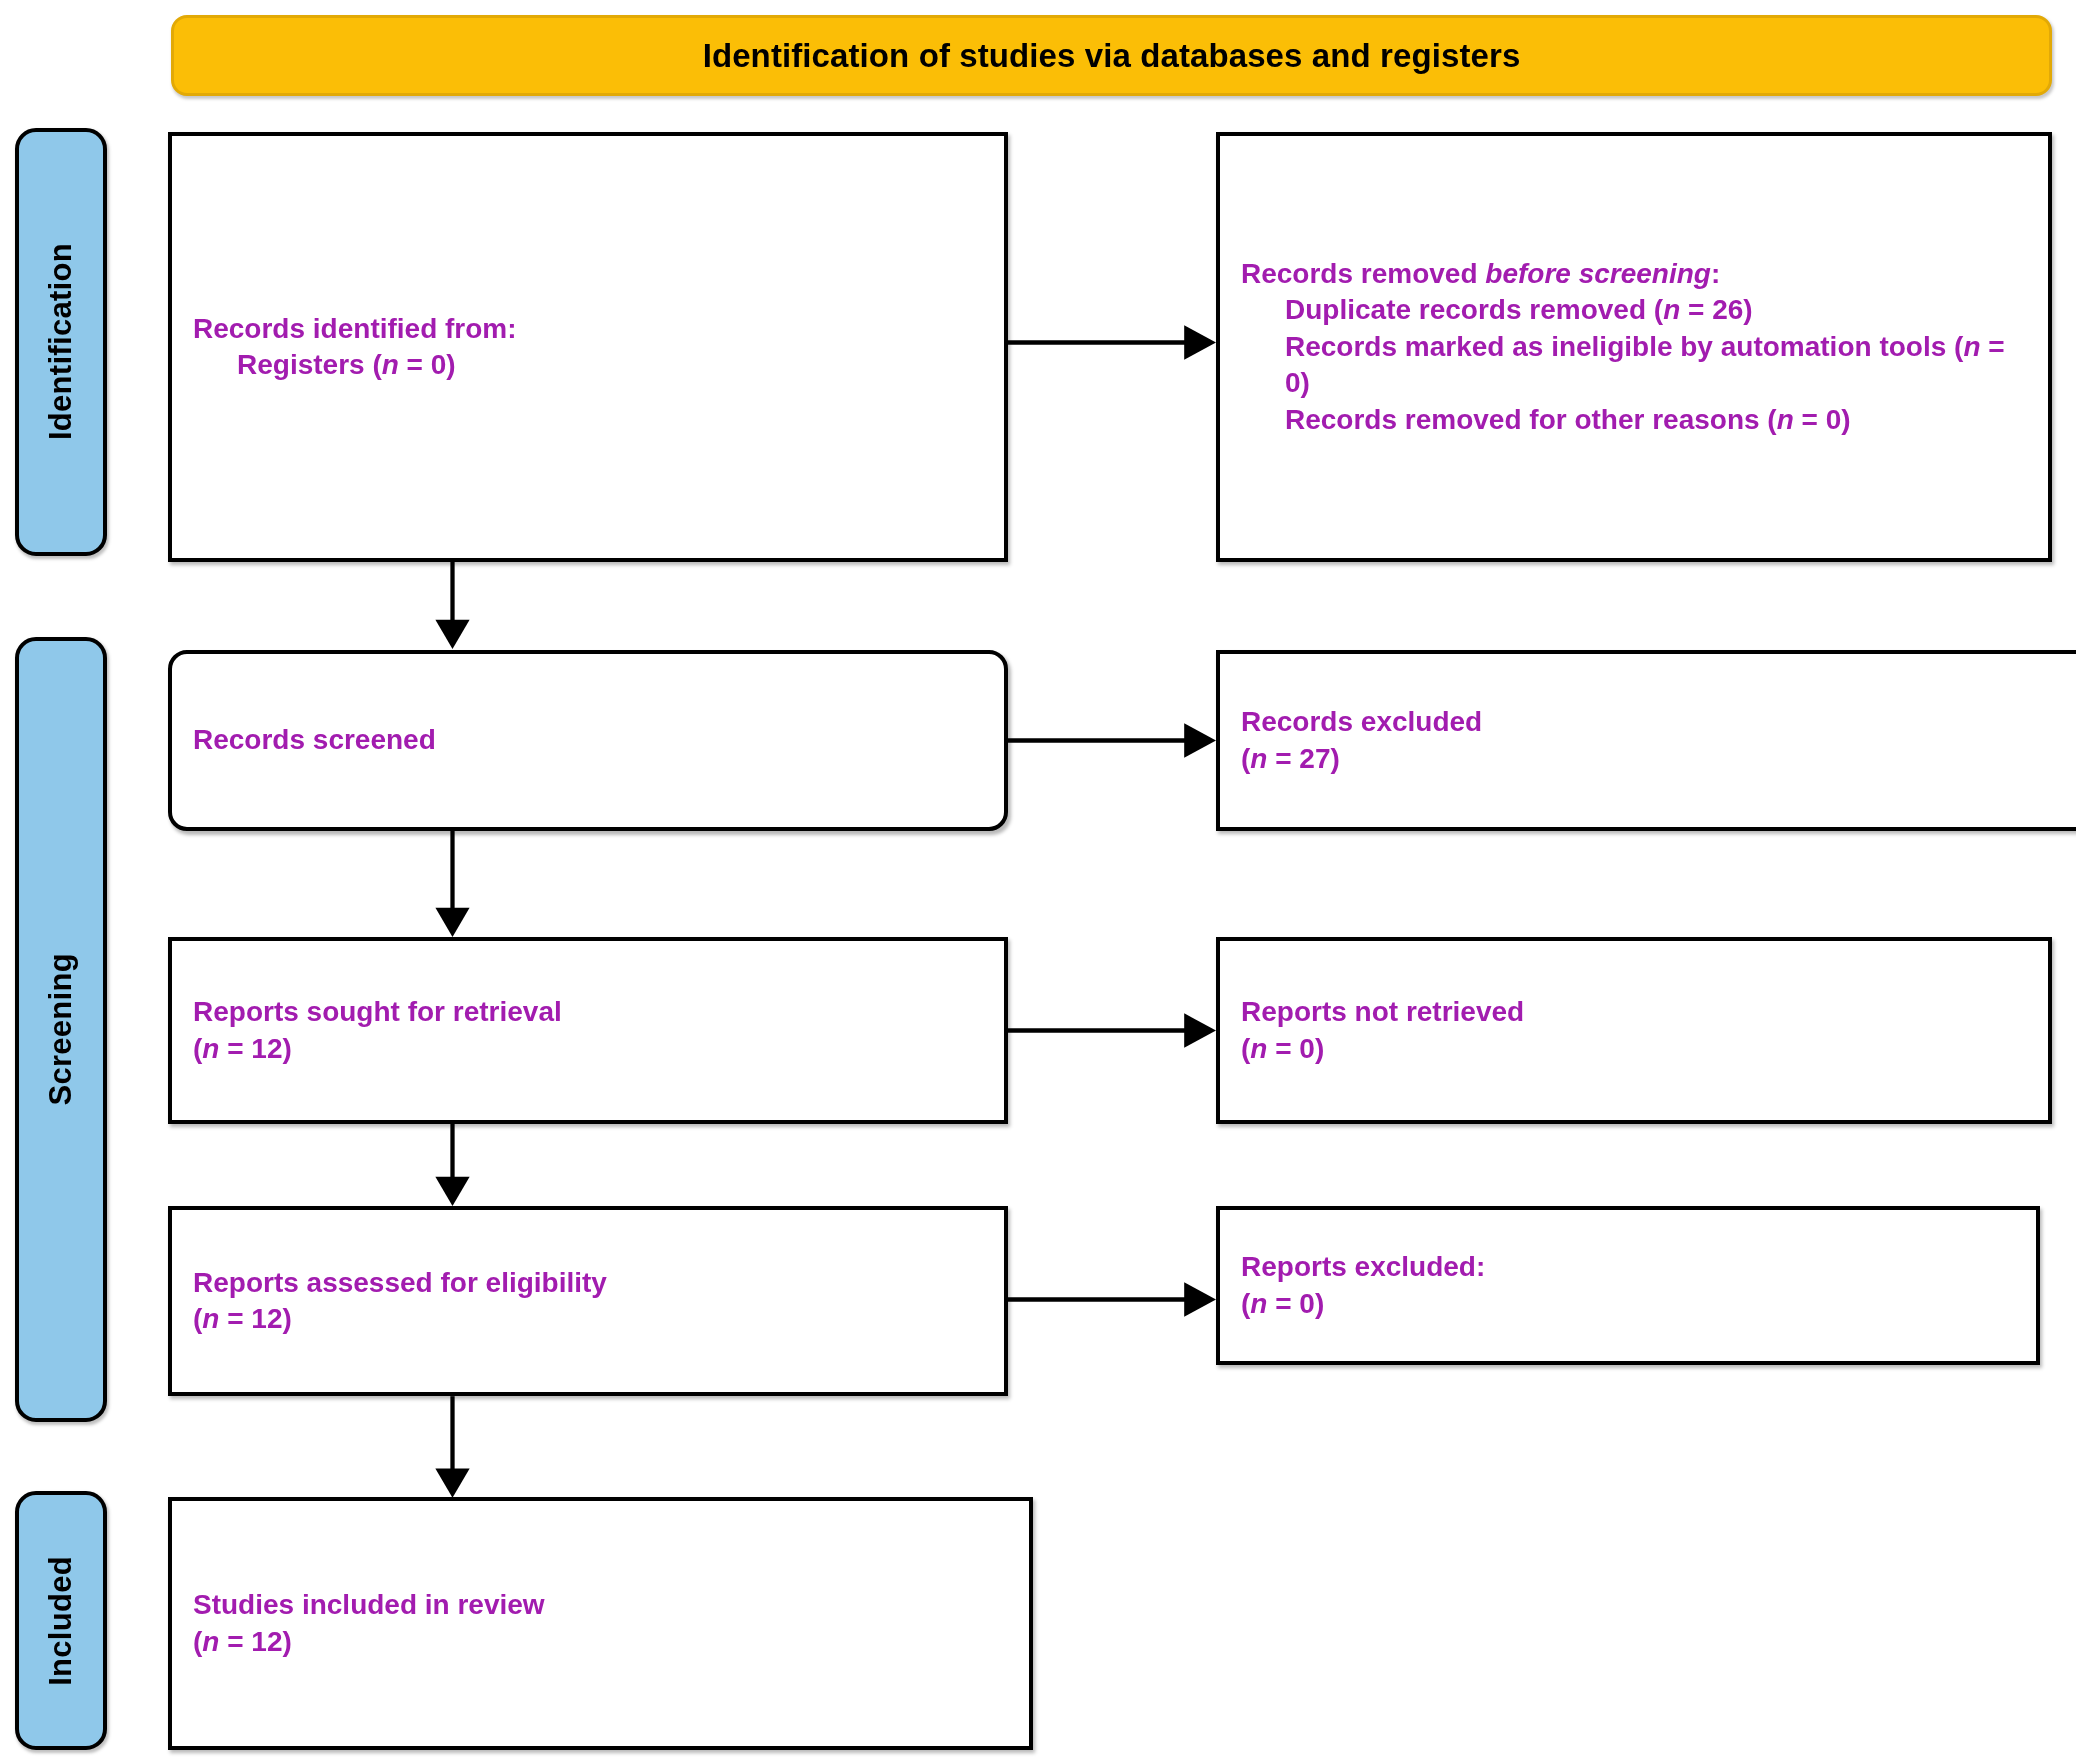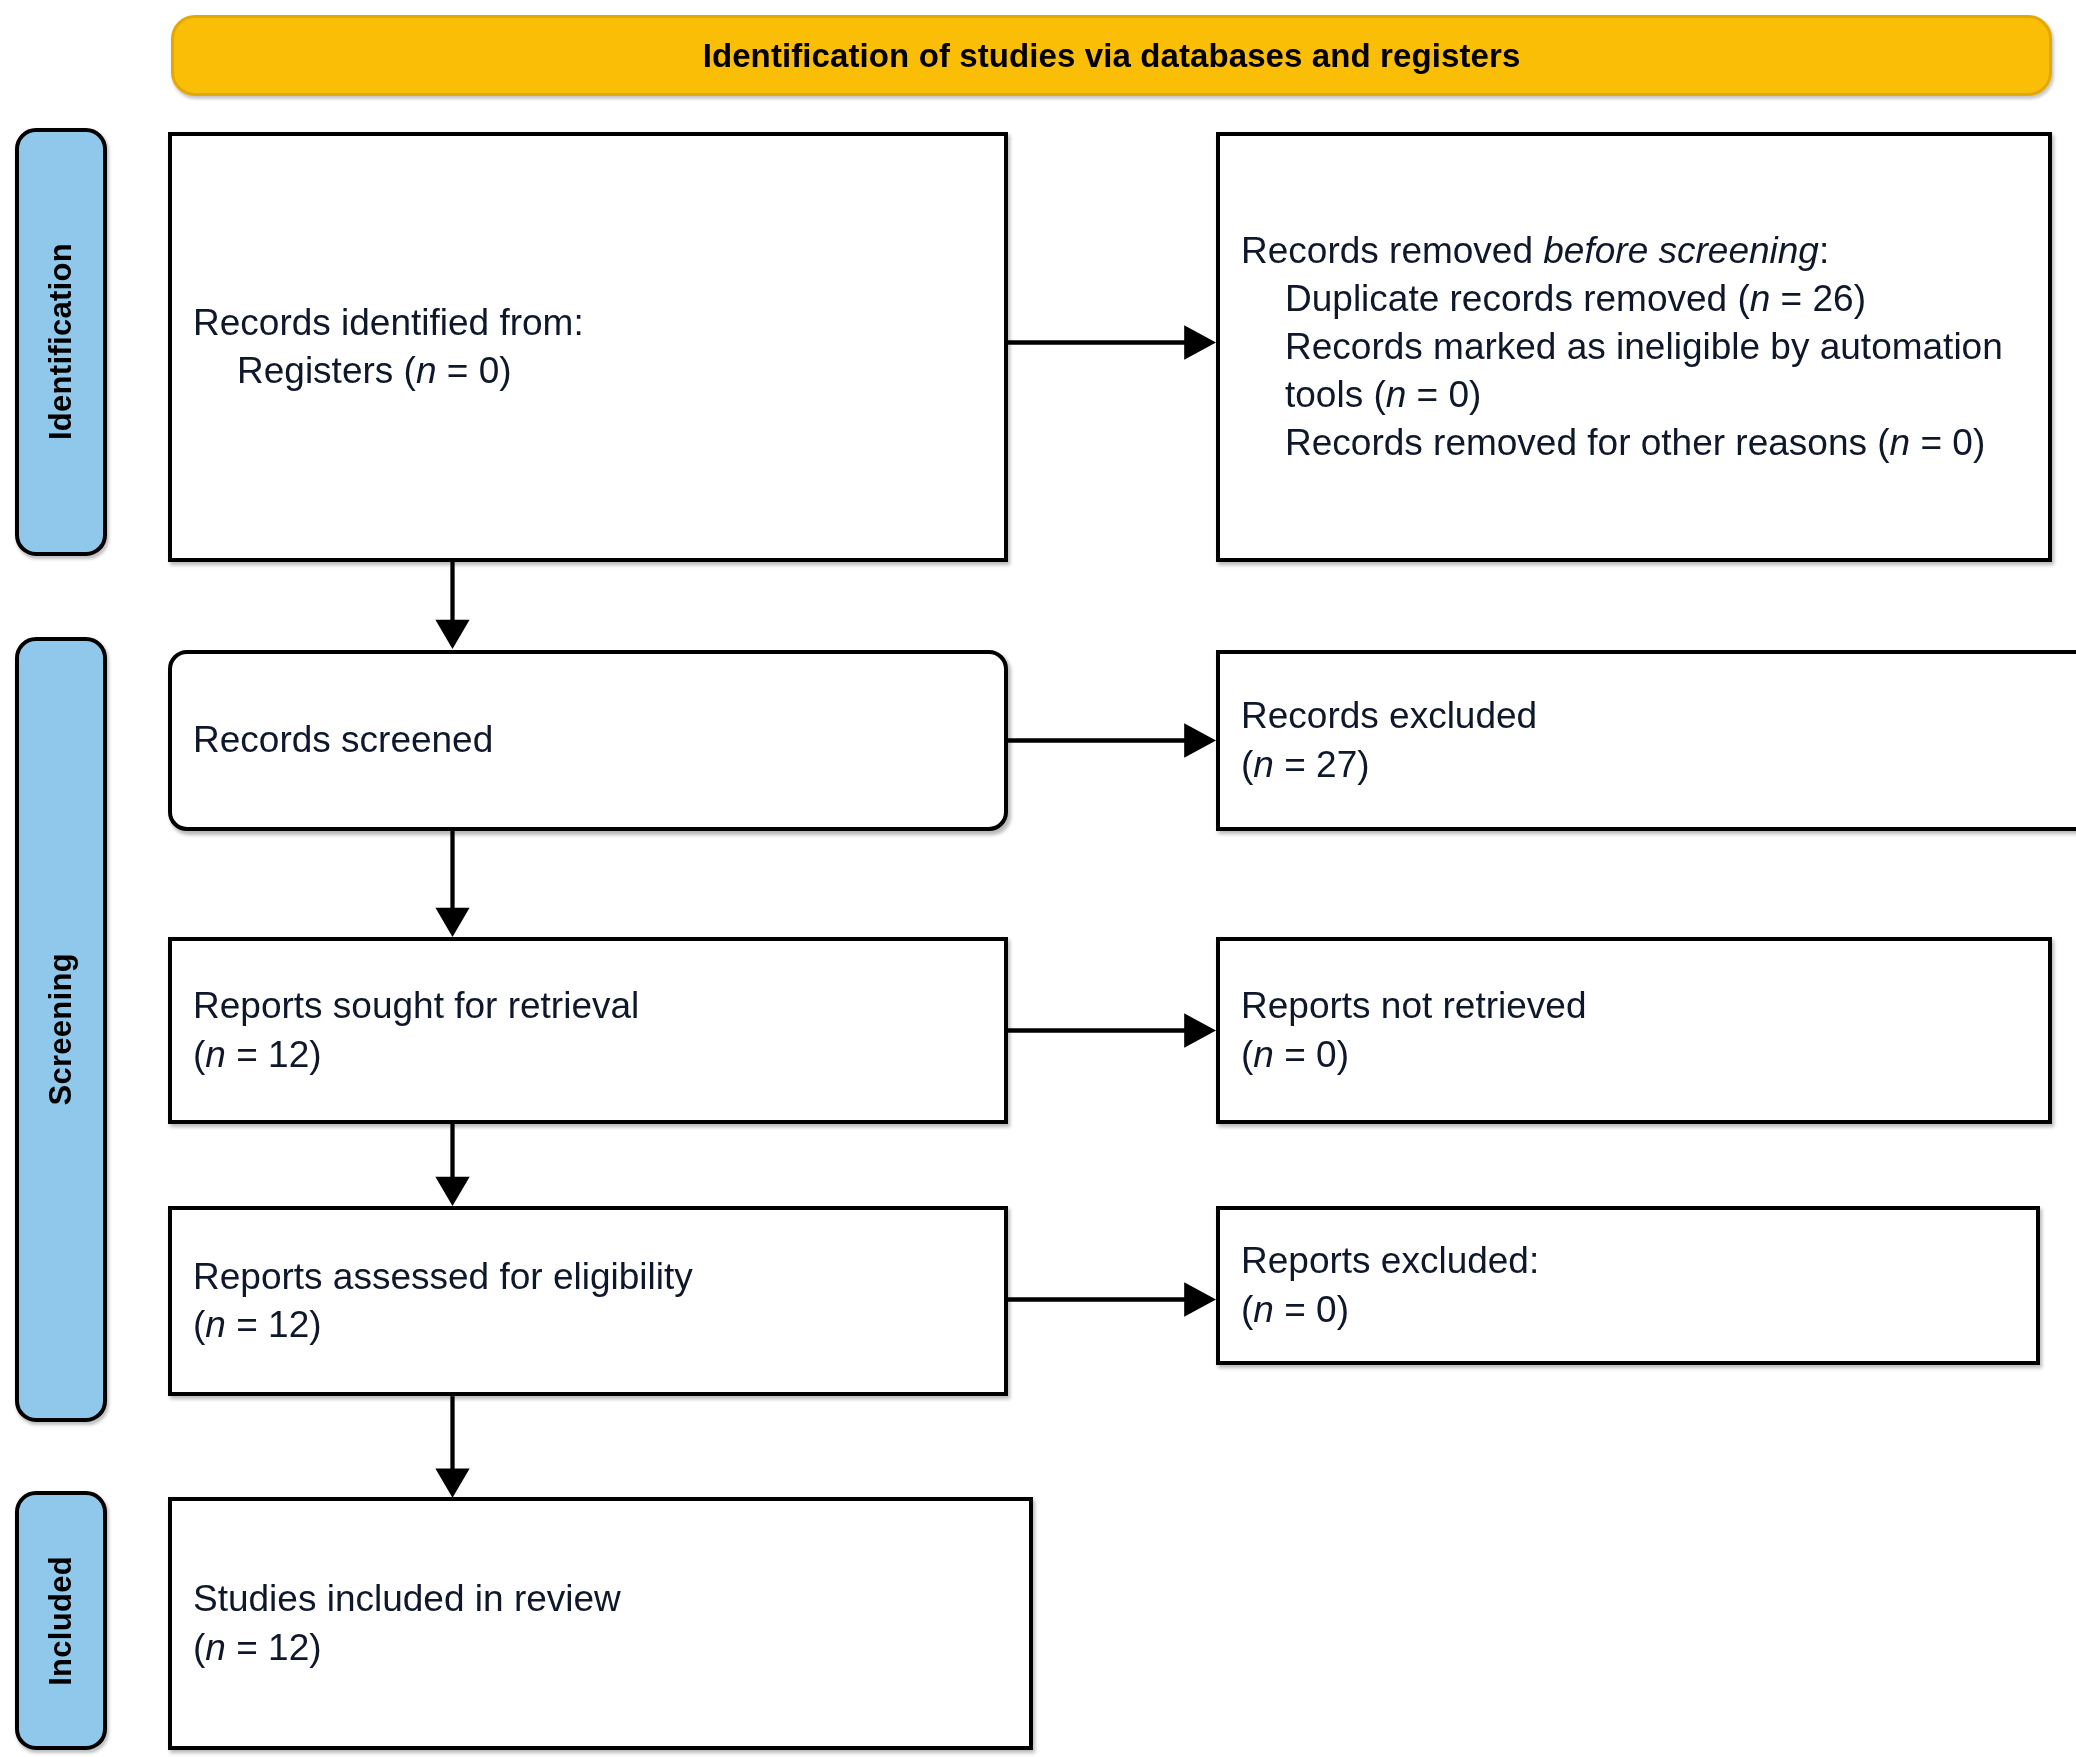--- a/index.html
+++ b/index.html
@@ -21,21 +21,21 @@
 
   
   .banner {
     position: absolute;
     left: 171px;
     top: 15.3px;
     width: 1881px;
     height: 81px;
     background: #FBBE06;
     border: 3.1px solid #E2A906;
-    border-radius: 24px;
+    border-radius: 16px;
     box-sizing: border-box;
     display: flex;
     align-items: center;
     justify-content: center;
     box-shadow: 1.8px 2.4px 3.1px rgba(0,0,0,0.22);
   }
   .banner-title {
     font-size: 33px;
     font-weight: bold;
     color: #000000;
@@ -75,24 +75,25 @@
     position: absolute;
     background: #ffffff;
     border: 4.3px solid #000000;
     box-sizing: border-box;
     display: flex;
     align-items: center;
     box-shadow: 2.4px 3.1px 3.7px rgba(0,0,0,0.28);
   }
   .box-text {
     padding: 0 21px;
-    font-size: 37px;
+    font-size: 28px;
     line-height: 1.30;
-    color: #0f172a;
+    color: #a21caf;
     width: 100%;
+    font-weight: bold;
   }
   .box-text .ind { display: block; padding-left: 44px; }
   .box-text .hang { display: block; padding-left: 44px; text-indent: 0; }
   .box-text i { font-style: italic; }
 
   
   #box-identified   { left: 168px;  top: 132px;  width: 840px; height: 430px; }
   #box-screened     { left: 168px;  top: 650px; width: 840px; height: 181px; border-radius: 19px; }
   #box-sought       { left: 168px;  top: 937px; width: 840px; height: 187px; }
   #box-assessed     { left: 168px;  top: 1206px; width: 840px; height: 190px; }

